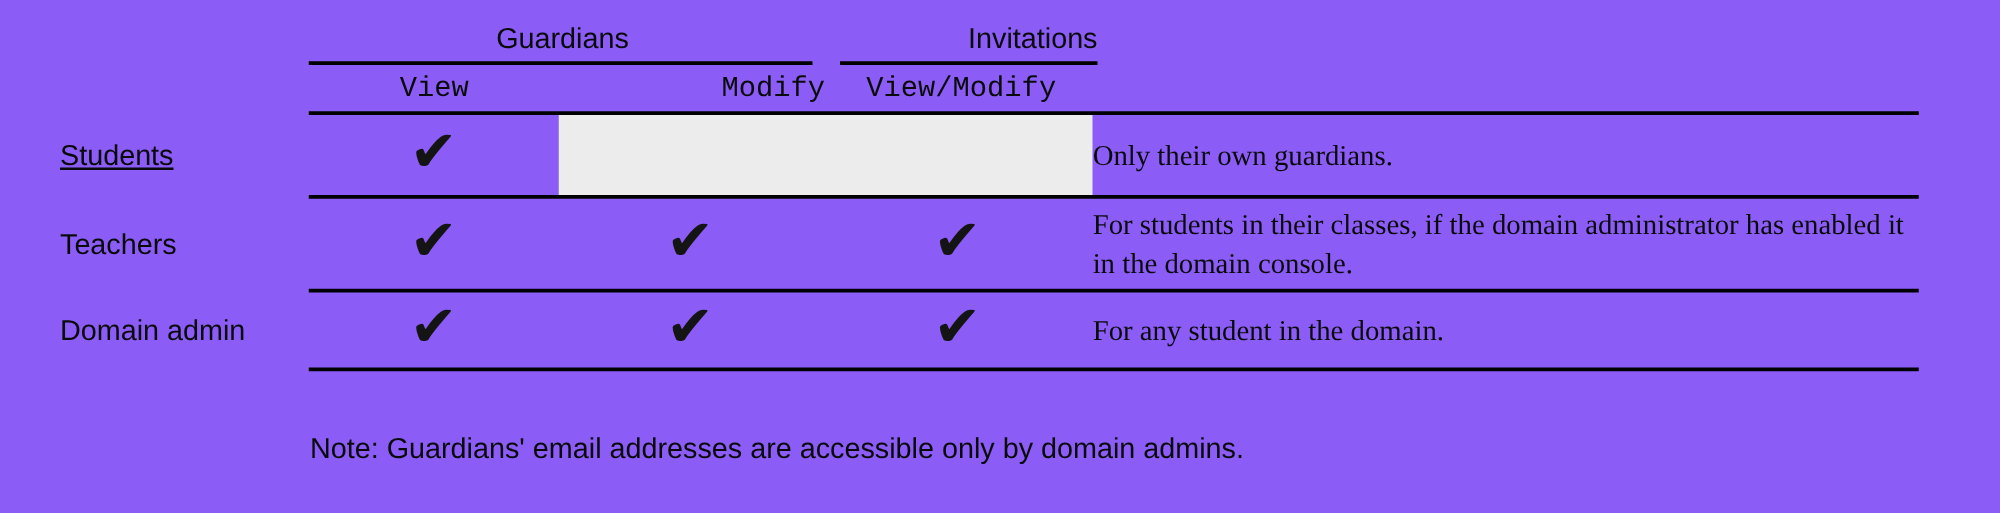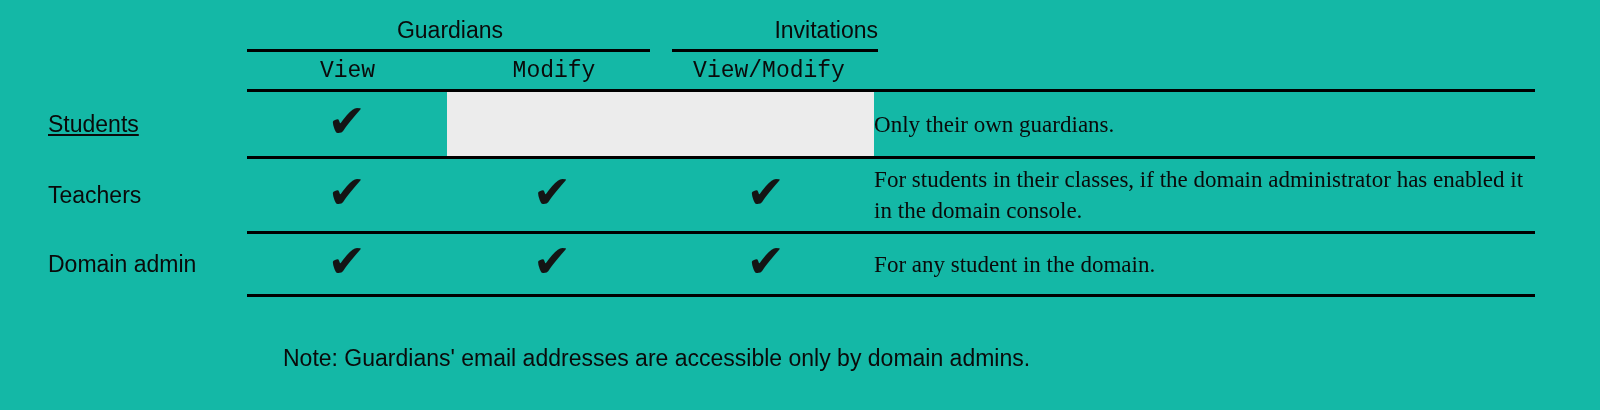--- a/index.html
+++ b/index.html
@@ -1,20 +1,20 @@
 <!DOCTYPE html>
 <html><head>
 <meta charset="utf-8">
 <style>
   html, body { margin: 0; padding: 0; background: #fff; }
   .canvas {
     position: relative;
     width: 1600px;
     height: 410px;
-    background: #14b8a6;
+    background: #8b5cf6;
     font-family: "Liberation Sans", sans-serif;
     font-size: 23px;
     color: #0a0a0a;
     overflow: hidden;
   }
   
   .hline {
     position: absolute;
     left: 247px;
     width: 1288px;
@@ -47,21 +47,21 @@
 
   .col-header {
     position: absolute;
     top: 57px;
     height: 28px;
     line-height: 28px;
     text-align: center;
     font-family: Liberation Mono, monospace;
   }
   .ch-view       { left: 247px; width: 201px; }
-  .ch-modify     { left: 448px; width: 212px; }
+  .ch-modify     { left: 448px; width: 212px; text-align: right; }
   .ch-viewmodify { left: 660px; width: 218px; }
 
   .row-label {
     position: absolute;
     left: 48px;
     width: 195px;
     display: flex;
     align-items: center;
   }
   .rl-students { top: 92px;  height: 64px; text-decoration: underline; }
@@ -102,21 +102,20 @@
     line-height: 1;
     transform: translateY(-3px);
     color: #141414;
   }
   .footnote {
     position: absolute;
     left: 248px;
     top: 345px;
     height: 26px;
     line-height: 26px;
-    margin-left: 35px;
   }
 </style>
 </head>
 <body>
 
 <div class="canvas">
 
   <div class="group-label gl-guardians">Guardians</div>
   <div class="group-label gl-invitations">Invitations</div>
   <div class="group-underline gu-guardians"></div>

